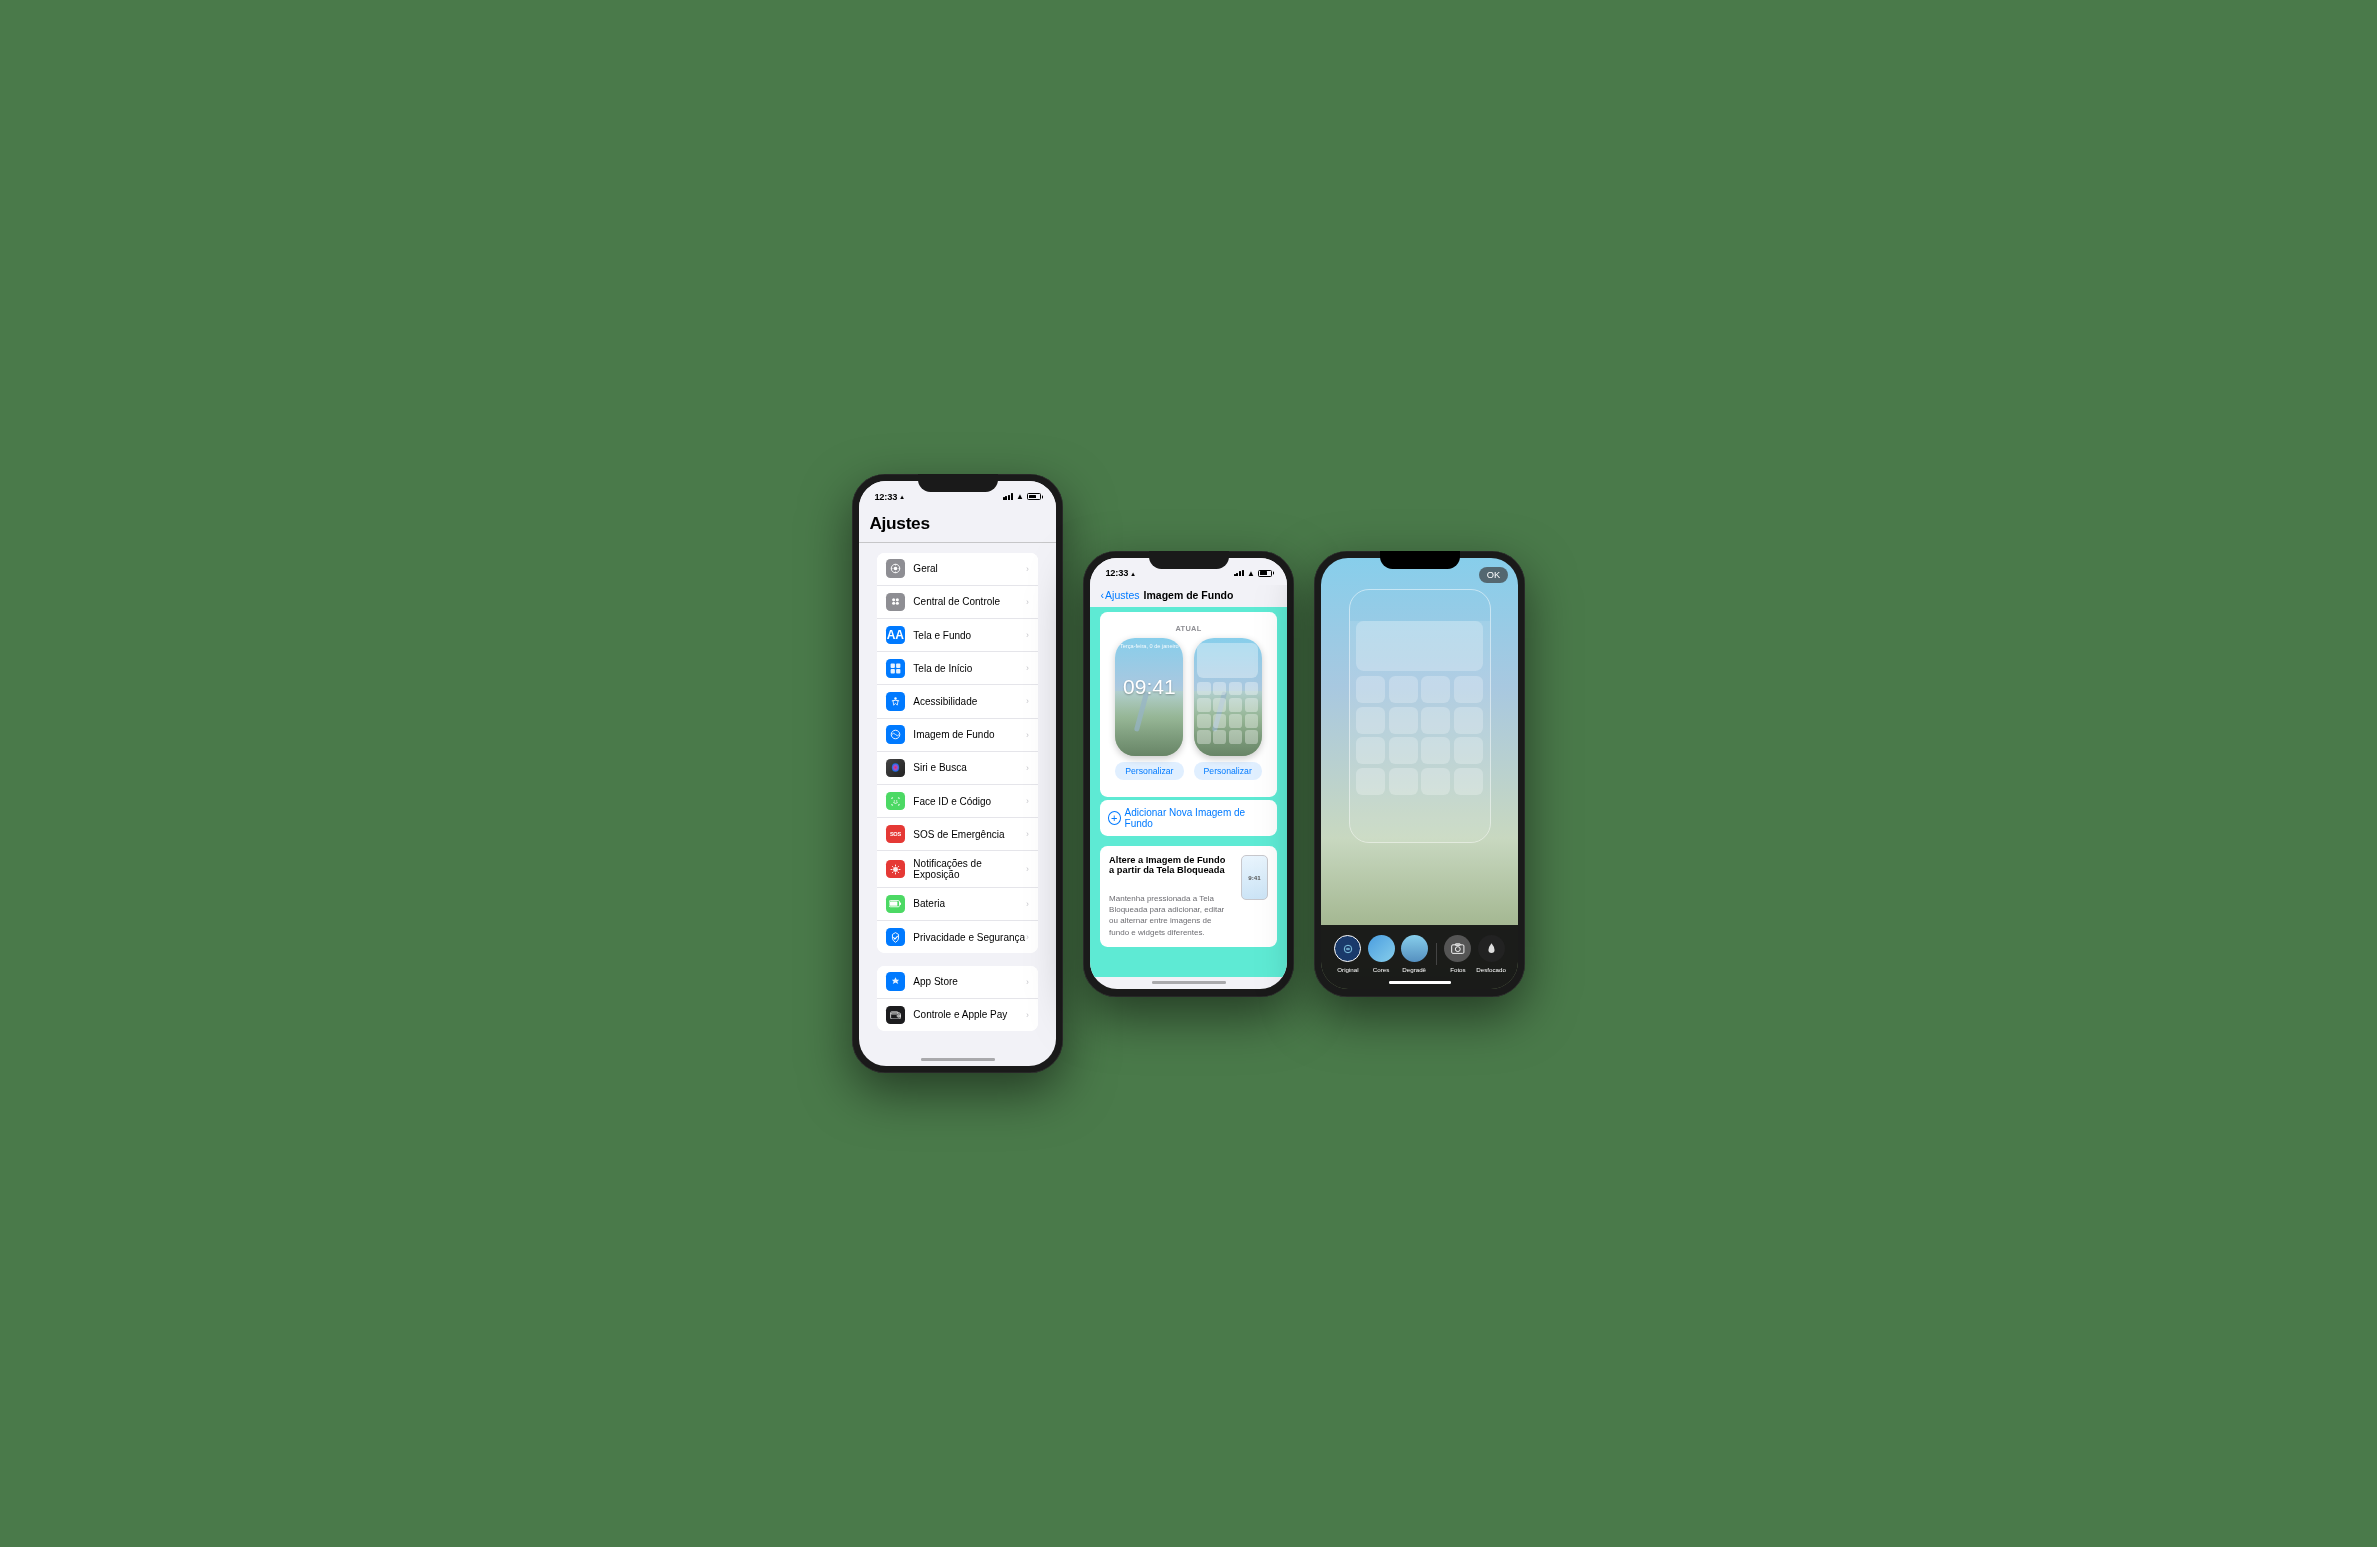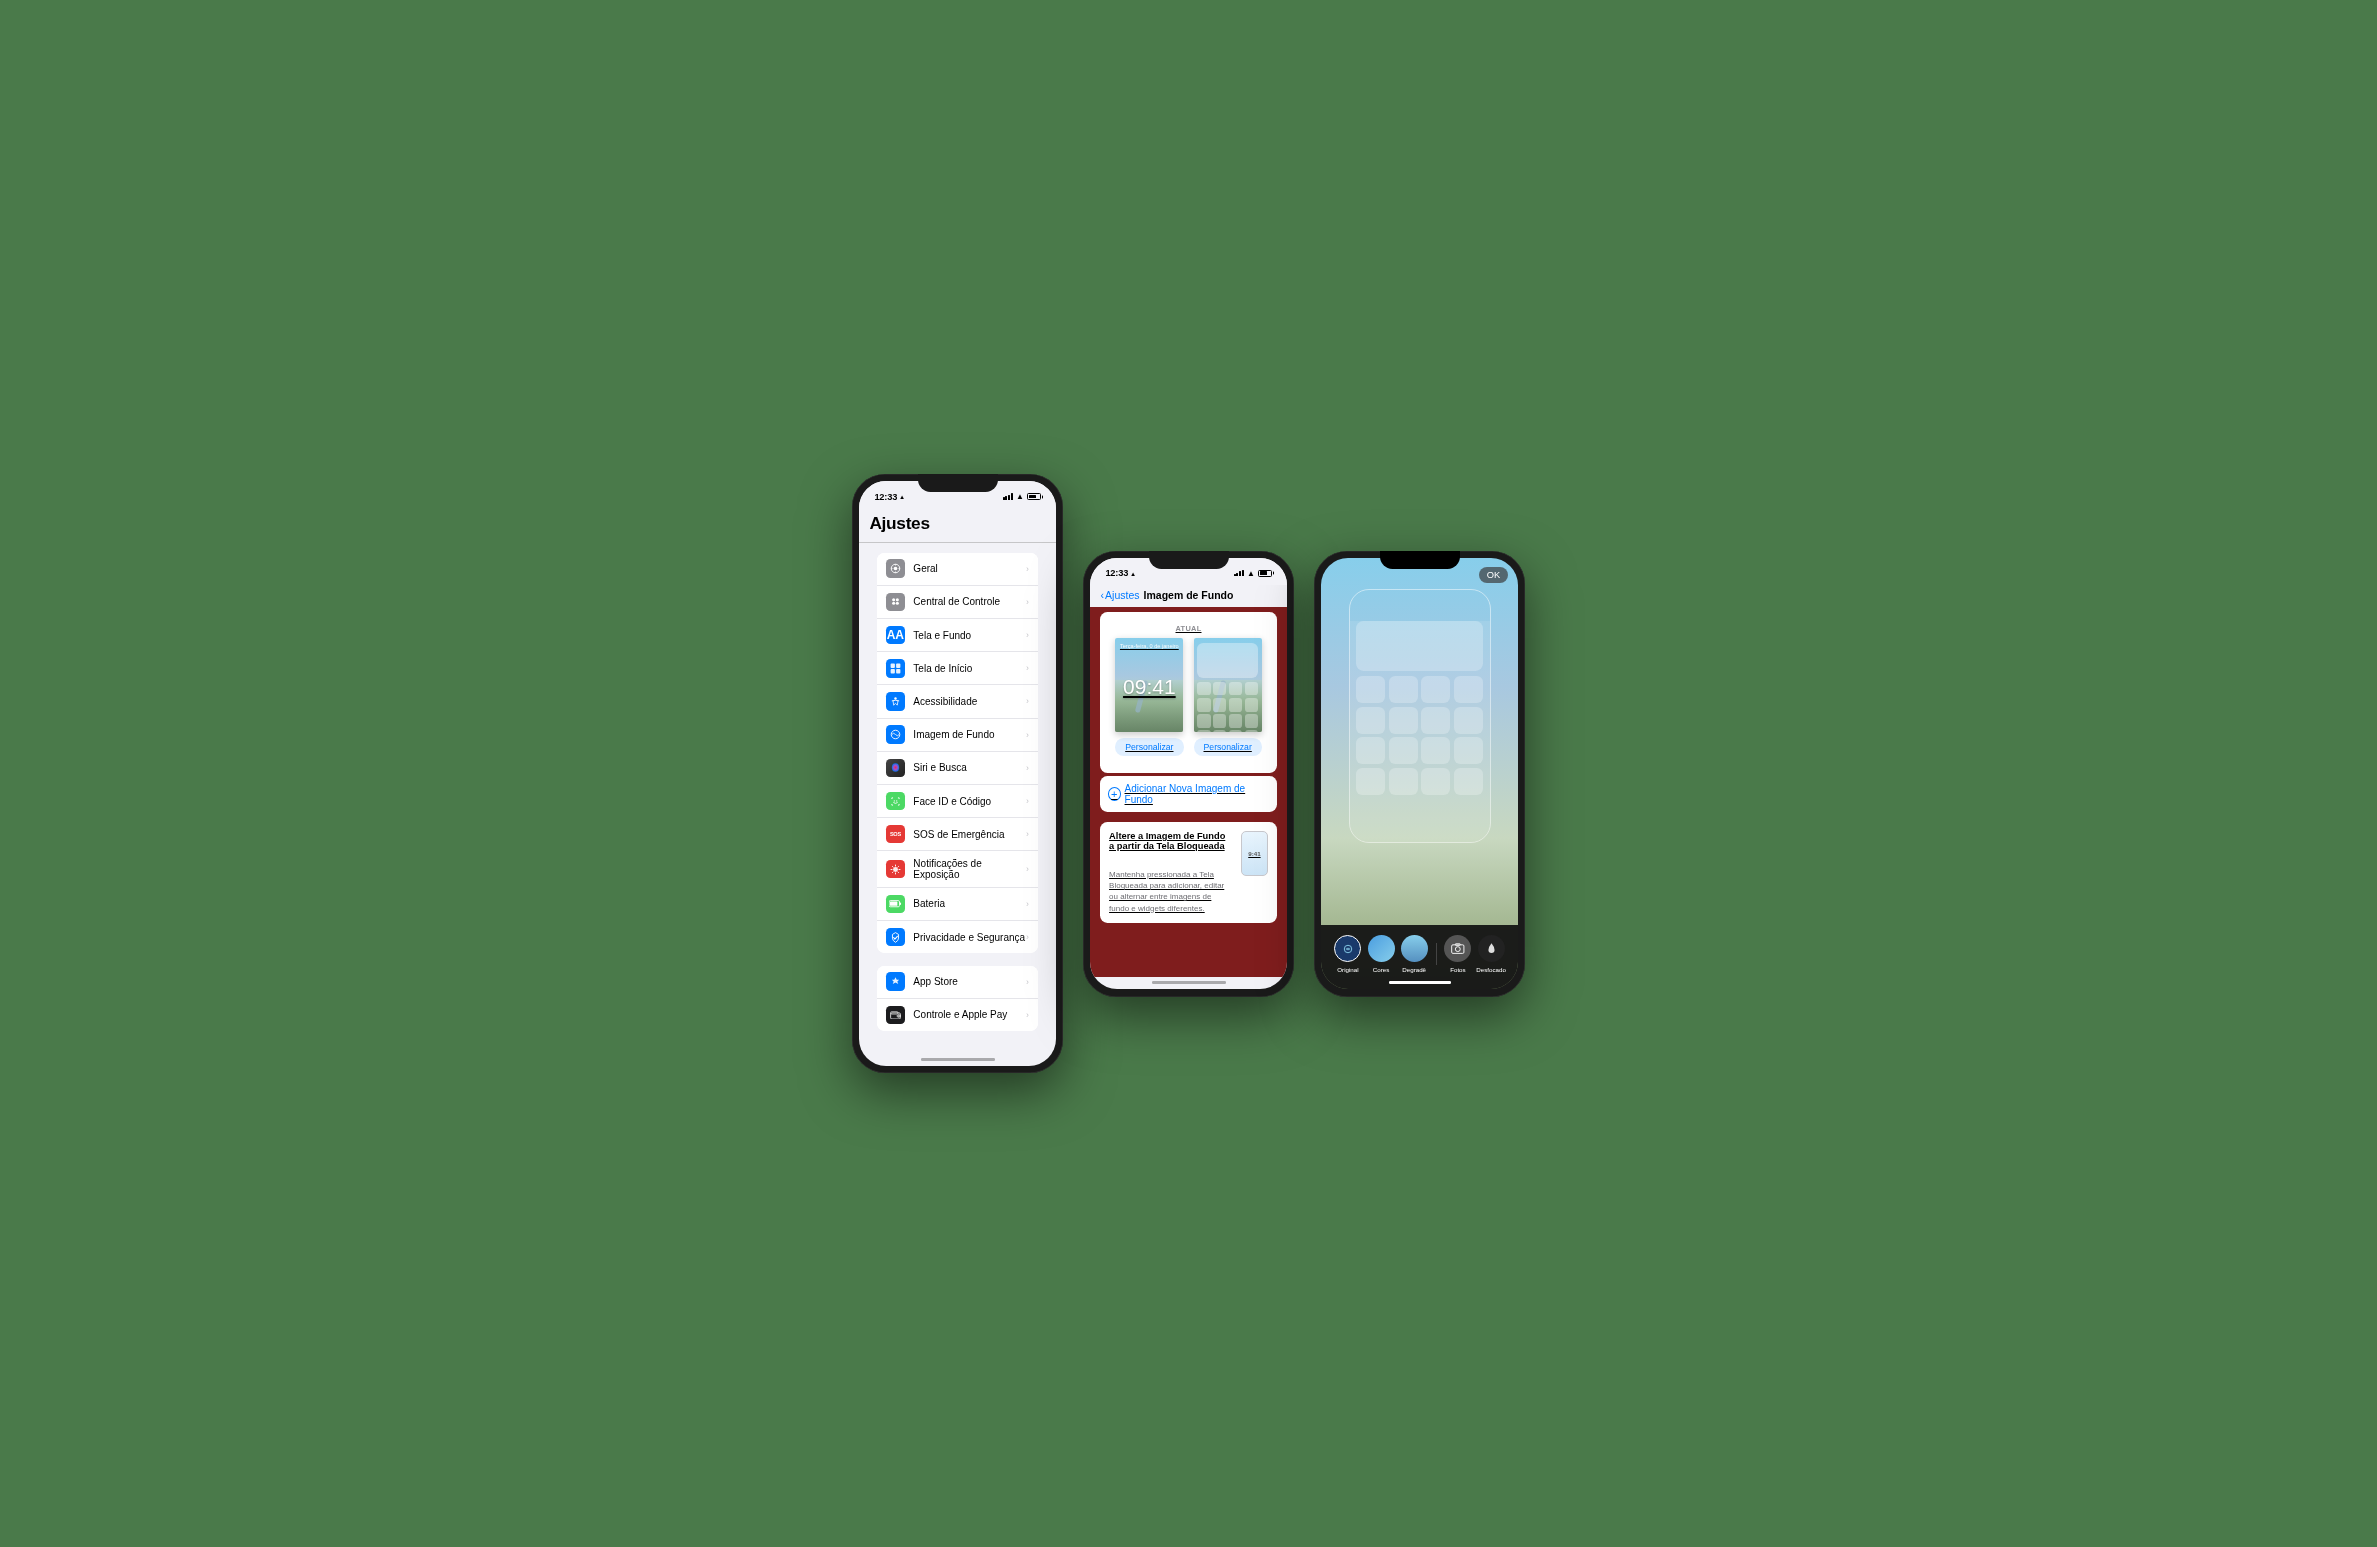--- a/index.html
+++ b/index.html
@@ -189,22 +189,22 @@
       padding: 0 12.4px 7.4px;
     }
     .wallpaper-preview-card {
       display: flex;
       flex-direction: column;
       align-items: center;
       gap: 6.2px;
     }
     .wallpaper-thumb {
       width: 68px;
-      height: 94px;
-      border-radius: 2px;
+      height: 118px;
+      border-radius: 20px;
       overflow: hidden;
       position: relative;
       background: linear-gradient(180deg, #87ceeb 0%, #b8d4e8 40%, #c8d8c0 70%, #9ab090 100%);
       box-shadow: 0 2.5px 7.4px rgba(0,0,0,0.2);
     }
     .lock-screen-thumb {
       background: linear-gradient(180deg, #87ceeb 0%, #a8c8e0 40%, #c0d4bc 70%, #8aa080 100%);
     }
     .lock-time {
       color: #fff;
@@ -695,21 +695,21 @@
     </div>
 
     <div class="nav-bar">
       <div class="nav-back">
         <span>‹</span>
         <span>Ajustes</span>
       </div>
       <span class="nav-title">Imagem de Fundo</span>
     </div>
 
-    <div style="background:#7f1d1d;flex:1;overflow-y:auto;text-decoration:underline;">
+    <div style="background:#5eead4;flex:1;overflow-y:auto;">
       <div style="background:#fff;border-radius:7.4px;margin:5px 10px 0;padding:5px 0 10px;">
         <div class="wallpaper-section-label">ATUAL</div>
         <div class="wallpaper-previews">
 
           <div class="wallpaper-preview-card">
             <div class="wallpaper-thumb lock-screen-thumb">
               <div class="landscape-overlay"></div>
               <div class="river-line"></div>
               <div style="position:relative;z-index:2;padding-top:5px;">
                 <div class="lock-date">Terça-feira, 0 de janeiro</div>

